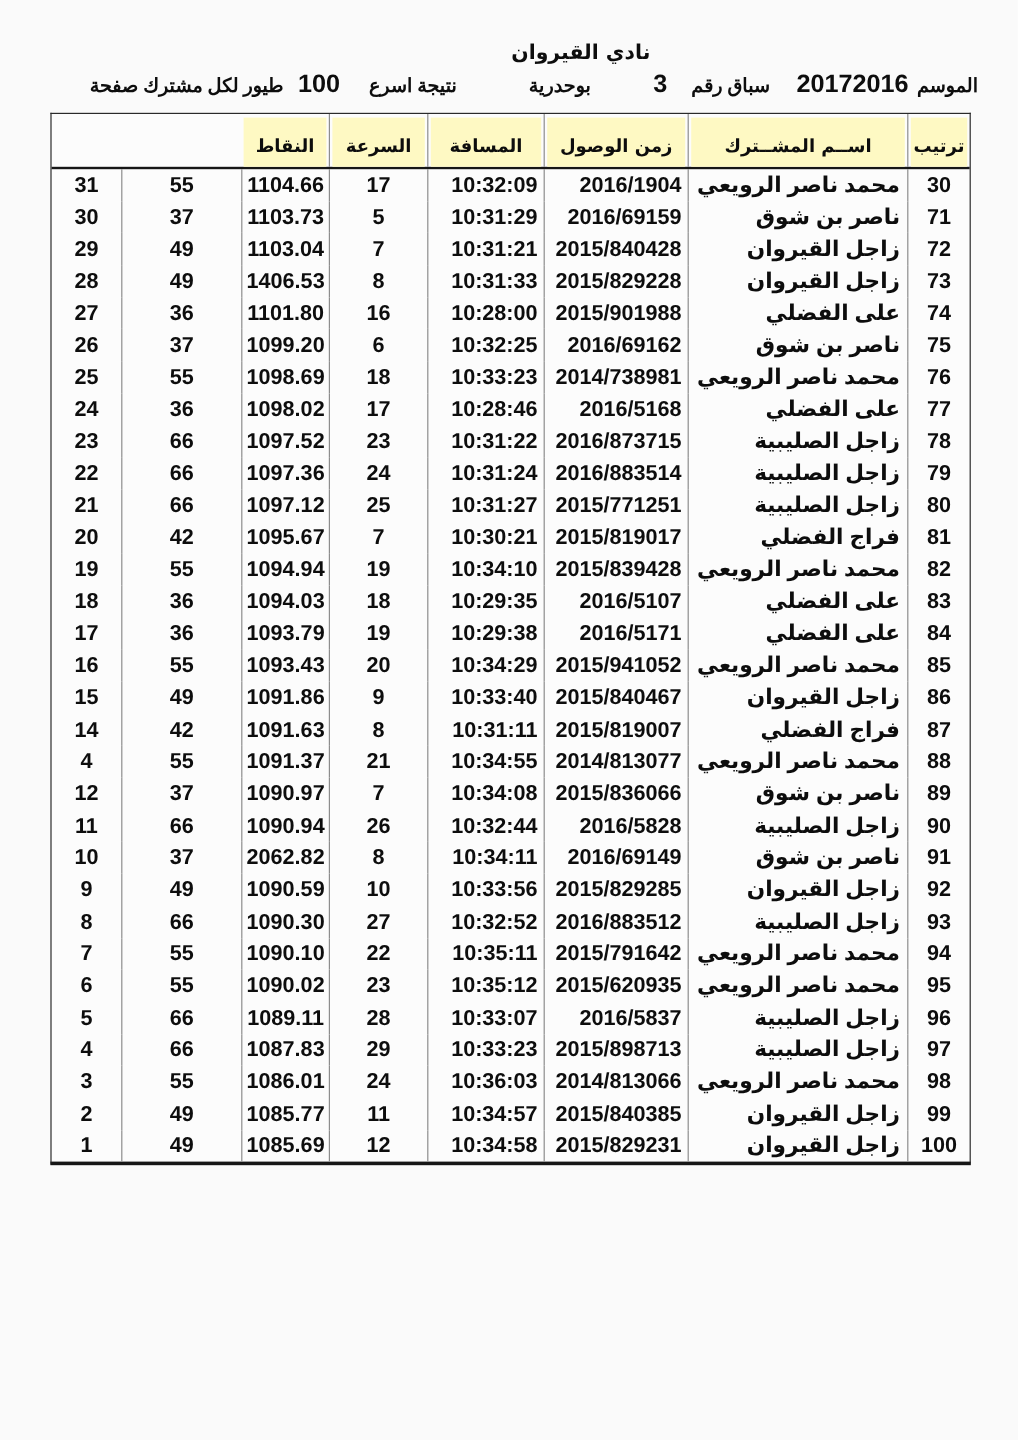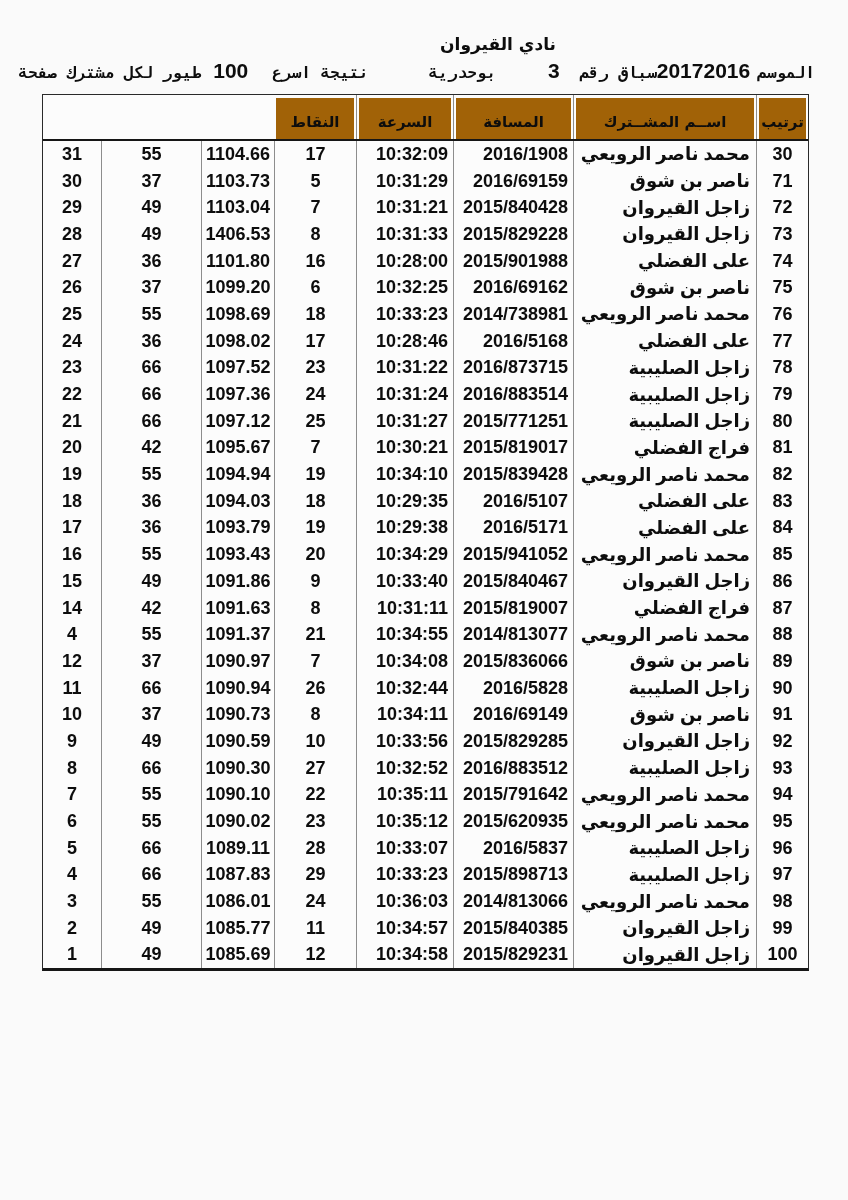--- a/index.html
+++ b/index.html
@@ -8,39 +8,39 @@
     background:#fafafa;
     font-family:"DejaVu Sans","Liberation Sans",sans-serif;
     color:#0d0d0d;
     overflow:hidden;
   }
   .page{position:relative;width:848px;height:1200px;}
 
   
   .title-wrap{position:absolute;top:34px;left:0;right:0;text-align:center;}
   .title{
-    position:relative;left:74px;
+    position:relative;left:60px;
     font-size:17px;font-weight:bold;
     font-family:"DejaVu Sans",sans-serif;
   }
   .subtitle{
     position:absolute;top:59px;right:33px;left:33px;
     direction:rtl;
     display:flex;align-items:baseline;
     font-weight:bold;
     white-space:nowrap;
   }
-  .subtitle .ar{font-size:16px;font-family:Liberation Mono, monospace;}
+  .subtitle .ar{font-size:16px;font-family:Liberation Serif, serif;}
   .subtitle .num{
     font-size:21px;
     font-family:"Liberation Sans","DejaVu Sans",sans-serif;
     direction:ltr;
   }
   
-  .g1{margin-left:7px}.g2{margin-left:0}.g3{margin-left:20px}.g4{margin-left:52px}
+  .g1{margin-left:7px}.g2{margin-left:22px}.g3{margin-left:20px}.g4{margin-left:52px}
   .g5{margin-left:60px}.g6{margin-left:24px}.g7{margin-left:12px}.g8{margin-left:8px}
 
   
   .rtable{
     position:absolute;top:94px;left:42px;
     width:765px;
     direction:rtl;
     border:1.5px solid #2a2a2a;
     border-bottom:3px solid #161616;
     background:#fcfcfc;
@@ -53,21 +53,21 @@
     border-left:1px solid #8d8d8d;
     overflow:hidden;
   }
   .grid-row .cell:last-child{border-left:none;}
 
   
   .header-row{border-bottom:2px solid #161616;height:44px;}
   .hbox{
     margin:3px 2px;
     height:48px;
-    background:#a16207;
+    background:#fef9c3;
     display:flex;align-items:center;justify-content:center;
     font-weight:bold;font-size:15px;
     font-family:"DejaVu Sans",sans-serif;
     white-space:nowrap;
   }
 
   
   .data-row{height:26.7px;}
   .data-row .cell{
     display:flex;align-items:center;
@@ -114,35 +114,38 @@
   <div class="rtable">
 
     <div class="grid-row header-row">
       <div class="cell">
           <div class="hbox">ترتيب</div>
         </div>
       <div class="cell">
           <div class="hbox">اســم المشــترك</div>
         </div>
       <div class="cell">
+          <div class="hbox">زمن الوصول</div>
+        </div>
+      <div class="cell">
           <div class="hbox">المسافة</div>
         </div>
       <div class="cell">
           <div class="hbox">السرعة</div>
         </div>
       <div class="cell">
           <div class="hbox">النقاط</div>
         </div>
     </div>
 
     <div id="rows-container">
       <div class="grid-row data-row">
         <div class="cell c-rank">30</div>
         <div class="cell c-name">محمد ناصر الرويعي</div>
-        <div class="cell c-ring">2016/1908</div>
+        <div class="cell c-ring">2016/1904</div>
         <div class="cell c-time">10:32:09</div>
         <div class="cell c-center">17</div>
         <div class="cell c-center">1104.66</div>
         <div class="cell c-center">55</div>
         <div class="cell c-center">31</div>
       </div>
 
       <div class="grid-row data-row">
         <div class="cell c-rank">71</div>
         <div class="cell c-name">ناصر بن شوق</div>
@@ -362,21 +365,21 @@
         <div class="cell c-center">66</div>
         <div class="cell c-center">11</div>
       </div>
 
       <div class="grid-row data-row">
         <div class="cell c-rank">91</div>
         <div class="cell c-name">ناصر بن شوق</div>
         <div class="cell c-ring">2016/69149</div>
         <div class="cell c-time">10:34:11</div>
         <div class="cell c-center">8</div>
-        <div class="cell c-center">1090.73</div>
+        <div class="cell c-center">2062.82</div>
         <div class="cell c-center">37</div>
         <div class="cell c-center">10</div>
       </div>
 
       <div class="grid-row data-row">
         <div class="cell c-rank">92</div>
         <div class="cell c-name">زاجل القيروان</div>
         <div class="cell c-ring">2015/829285</div>
         <div class="cell c-time">10:33:56</div>
         <div class="cell c-center">10</div>

